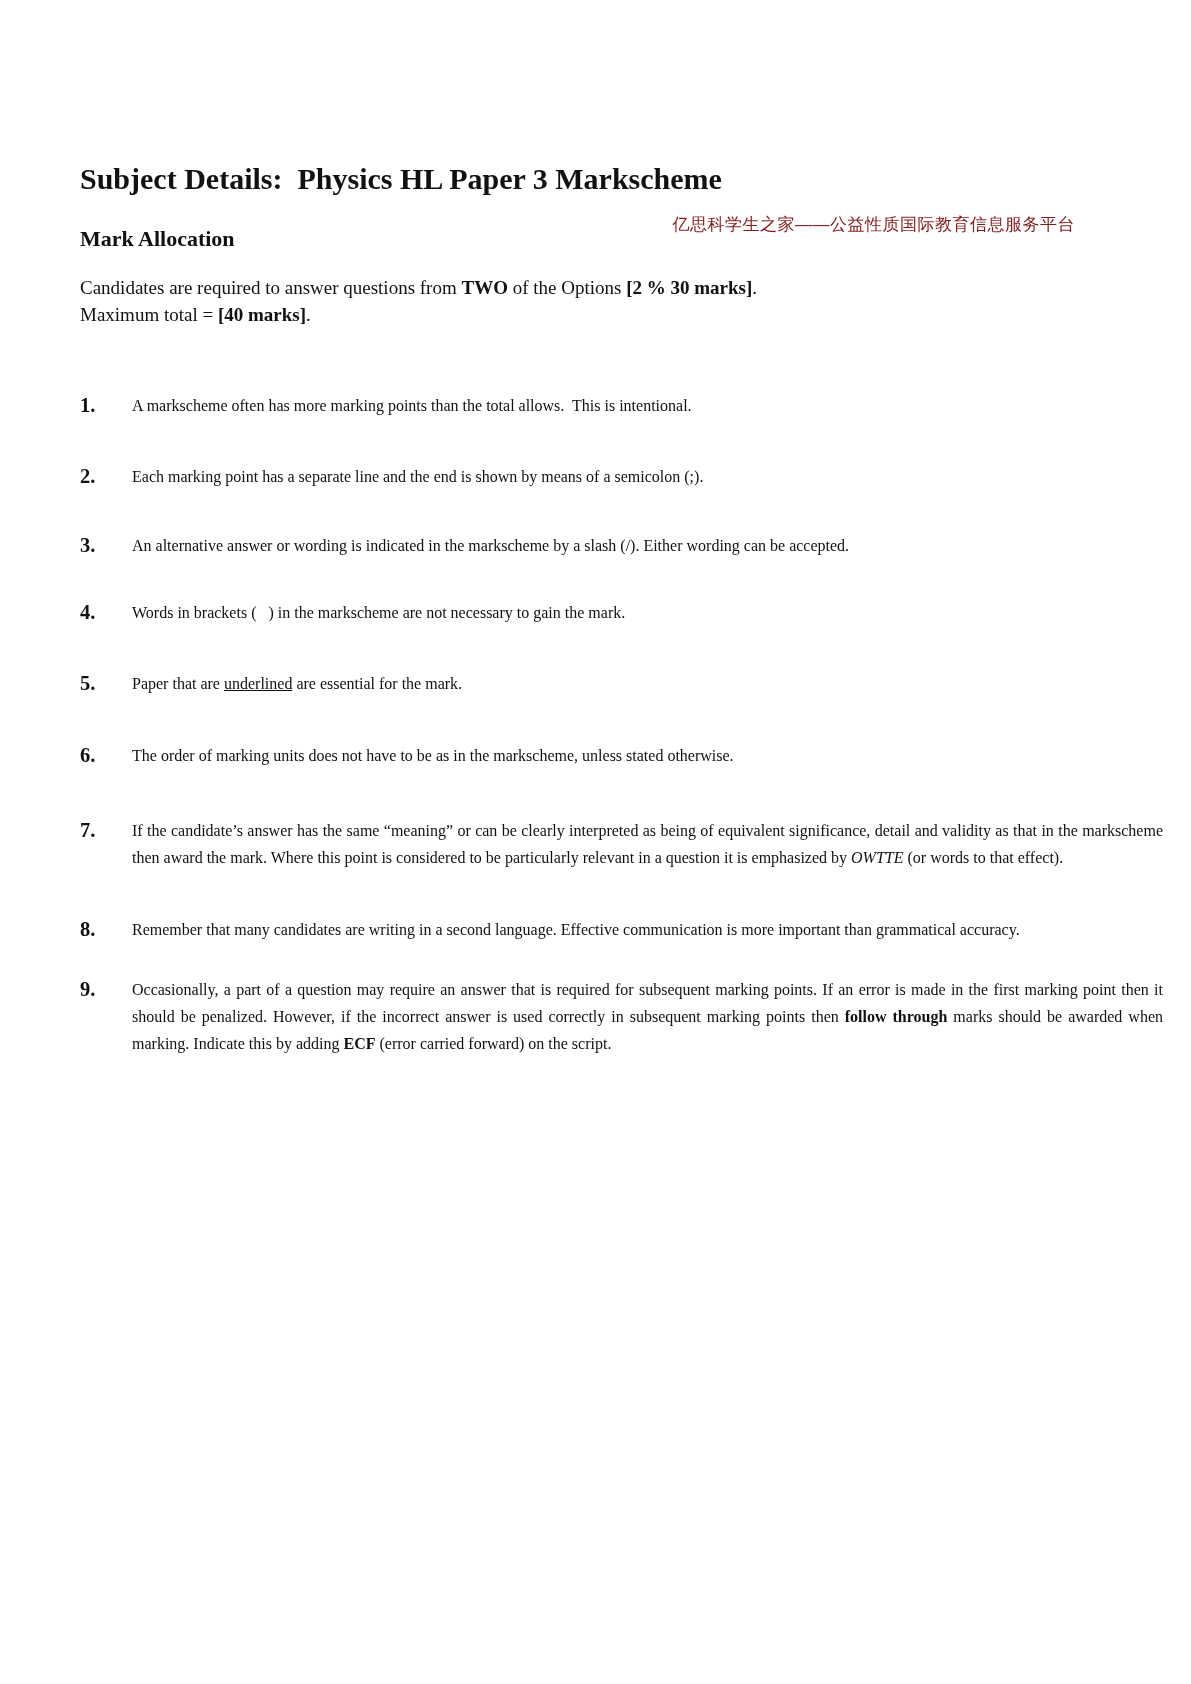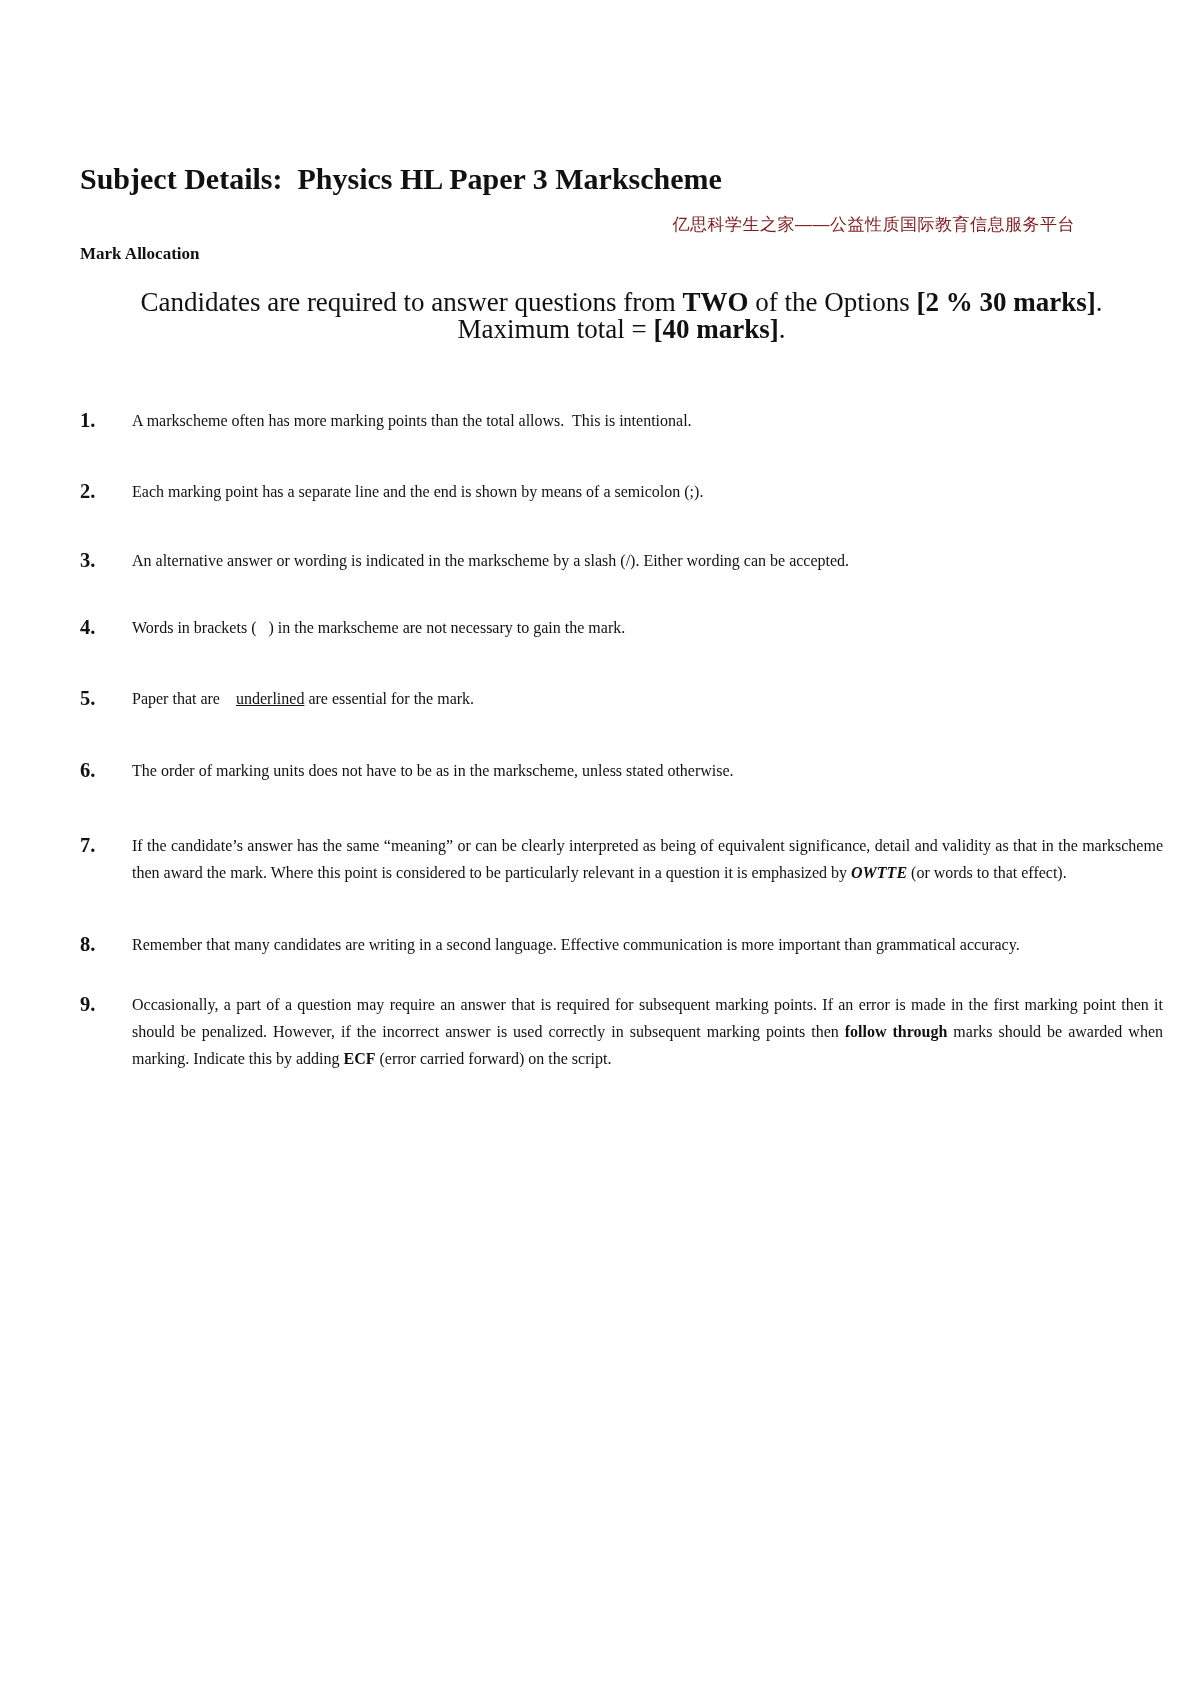--- a/index.html
+++ b/index.html
@@ -24,29 +24,28 @@
 
   .content { padding: 0 28px 0 80px; }
 
   .doc-title {
     margin-top: 161px;
     font-size: 30px; font-weight: bold;
     line-height: 36px;
     white-space: pre-wrap;
   }
   .section-heading {
-    margin-top: 44px;
-    font-size: 17px; font-weight: bold;
+    margin-top: 29px;
+    font-size: 22px; font-weight: bold;
     line-height: 26px;
   }
   .intro {
     margin-top: 22px;
-    font-size: 27px; line-height: 27px;
+    font-size: 19px; line-height: 27px;
     white-space: pre-wrap;
-    text-align: center;
   }
 
   .item { display: flex; align-items: flex-start; }
   .item .num {
     flex: 0 0 52px;
     font-weight: bold;
     font-size: 20.5px; line-height: 27px;
   }
   .item .body {
     flex: 1 1 auto;
@@ -60,22 +59,22 @@
   .mt3  { margin-top: 42px; }
   .mt4  { margin-top: 40px; }
   .mt5  { margin-top: 44px; }
   .mt6  { margin-top: 45px; }
   .mt7  { margin-top: 48px; }
   .mt8  { margin-top: 45px; }
   .mt9  { margin-top: 33px; }
   .mt10 { margin-top: 47px; }
 
   .b  { font-weight: bold; }
-  .bi { font-weight: bold; font-style: italic; }
-  .u  { text-decoration: underline; margin-left: 12px; }
+  .bi { font-weight: normal; font-style: italic; }
+  .u  { text-decoration: underline; }
 </style>
 </head>
 <body>
 
 <div class="page">
 
   <div class="site-banner">亿思科学生之家——公益性质国际教育信息服务平台</div>
 
   <main class="content">
 

